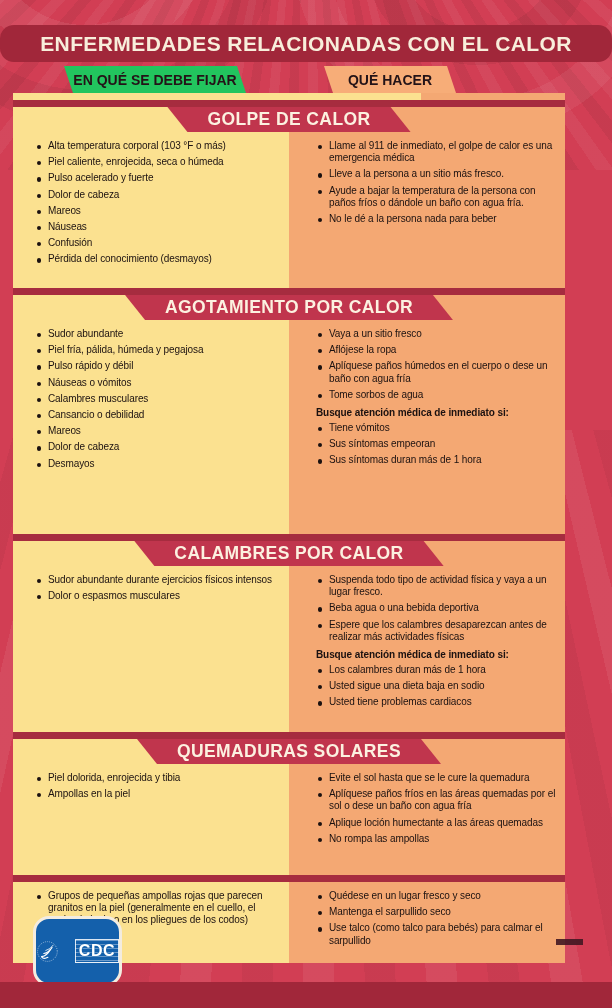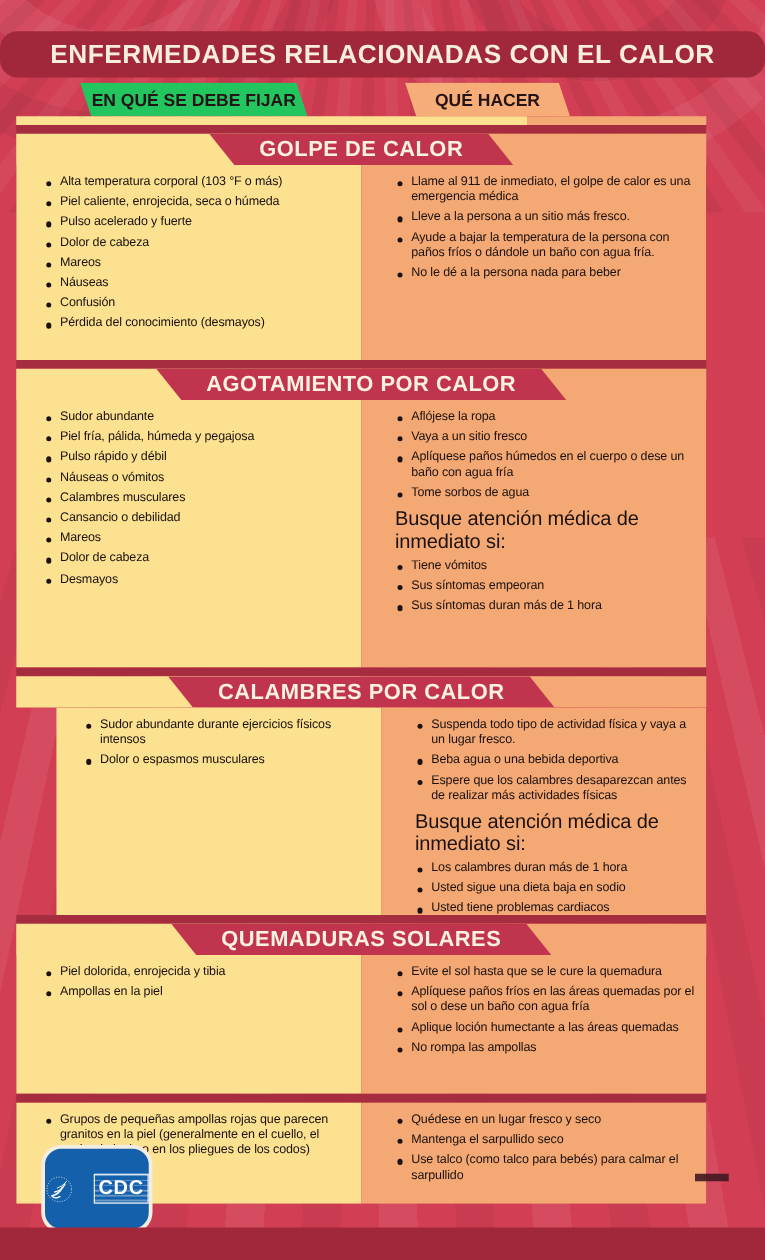--- a/index.html
+++ b/index.html
@@ -67,21 +67,21 @@
   ul.bullets{ list-style:none; margin:0; padding:0; }
   .bullets li{
     position:relative; padding-left:13px; margin-bottom:4px;
     font-size:10px; line-height:1.22; color:#1b1110; letter-spacing:-0.1px;
   }
   .bullets li::before{
     content:''; position:absolute; left:2px; top:5px;
     width:4.2px; height:4.2px; border-radius:50%; background:#1b1110;
   }
   .seek-title{
-    font-size:16px; font-weight:normal; color:#1b1110;
+    font-size:10px; font-weight:bold; color:#1b1110;
     margin:6px 0 4px 0; letter-spacing:-0.1px;
   }
   .cdc-logo{
     position:absolute; left:33px; top:916px; width:89px; height:70px;
     background:#1460ab; border:3px solid #f3ece0; border-radius:16px;
     box-sizing:border-box; display:flex; align-items:center; justify-content:center; gap:16px;
   }
   .cdc-wordbox{
     position:relative; color:#ffffff; font-weight:bold; font-size:16px; letter-spacing:.5px;
     padding:2px 3px; border:1px solid rgba(255,255,255,.85);
@@ -165,43 +165,43 @@
                 <li>Náuseas o vómitos</li>
                 <li>Calambres musculares</li>
                 <li>Cansancio o debilidad</li>
                 <li>Mareos</li>
                 <li>Dolor de cabeza</li>
                 <li>Desmayos</li>
               </ul>
         </div>
         <div class="col col-right">
           <ul class="bullets main">
+                <li>Vaya a un sitio fresco</li>
                 <li>Aflójese la ropa</li>
-                <li>Vaya a un sitio fresco</li>
                 <li>Aplíquese paños húmedos en el cuerpo o dese un baño con agua fría</li>
                 <li>Tome sorbos de agua</li>
               </ul>
         <div class="seek-title">Busque atención médica de inmediato si:</div>
               <ul class="bullets">
                 <li>Tiene vómitos</li>
                 <li>Sus síntomas empeoran</li>
                 <li>Sus síntomas duran más de 1 hora</li>
               </ul>
             </div>
       </div>
     </div>
 
     <div class="section">
       <div class="section-bar"></div>
       <div class="banner-row">
         <div class="banner-ribbon">
           <span class="banner-text">CALAMBRES POR CALOR</span>
         </div>
       </div>
-      <div class="section-content" style="height: 166px; margin-left: 32px;">
+      <div class="section-content" style="height: 166px;">
         <div class="col col-left">
           <ul class="bullets">
                 <li>Sudor abundante durante ejercicios físicos intensos</li>
                 <li>Dolor o espasmos musculares</li>
               </ul>
         </div>
         <div class="col col-right">
           <ul class="bullets main">
                 <li>Suspenda todo tipo de actividad física y vaya a un lugar fresco.</li>
                 <li>Beba agua o una bebida deportiva</li>

